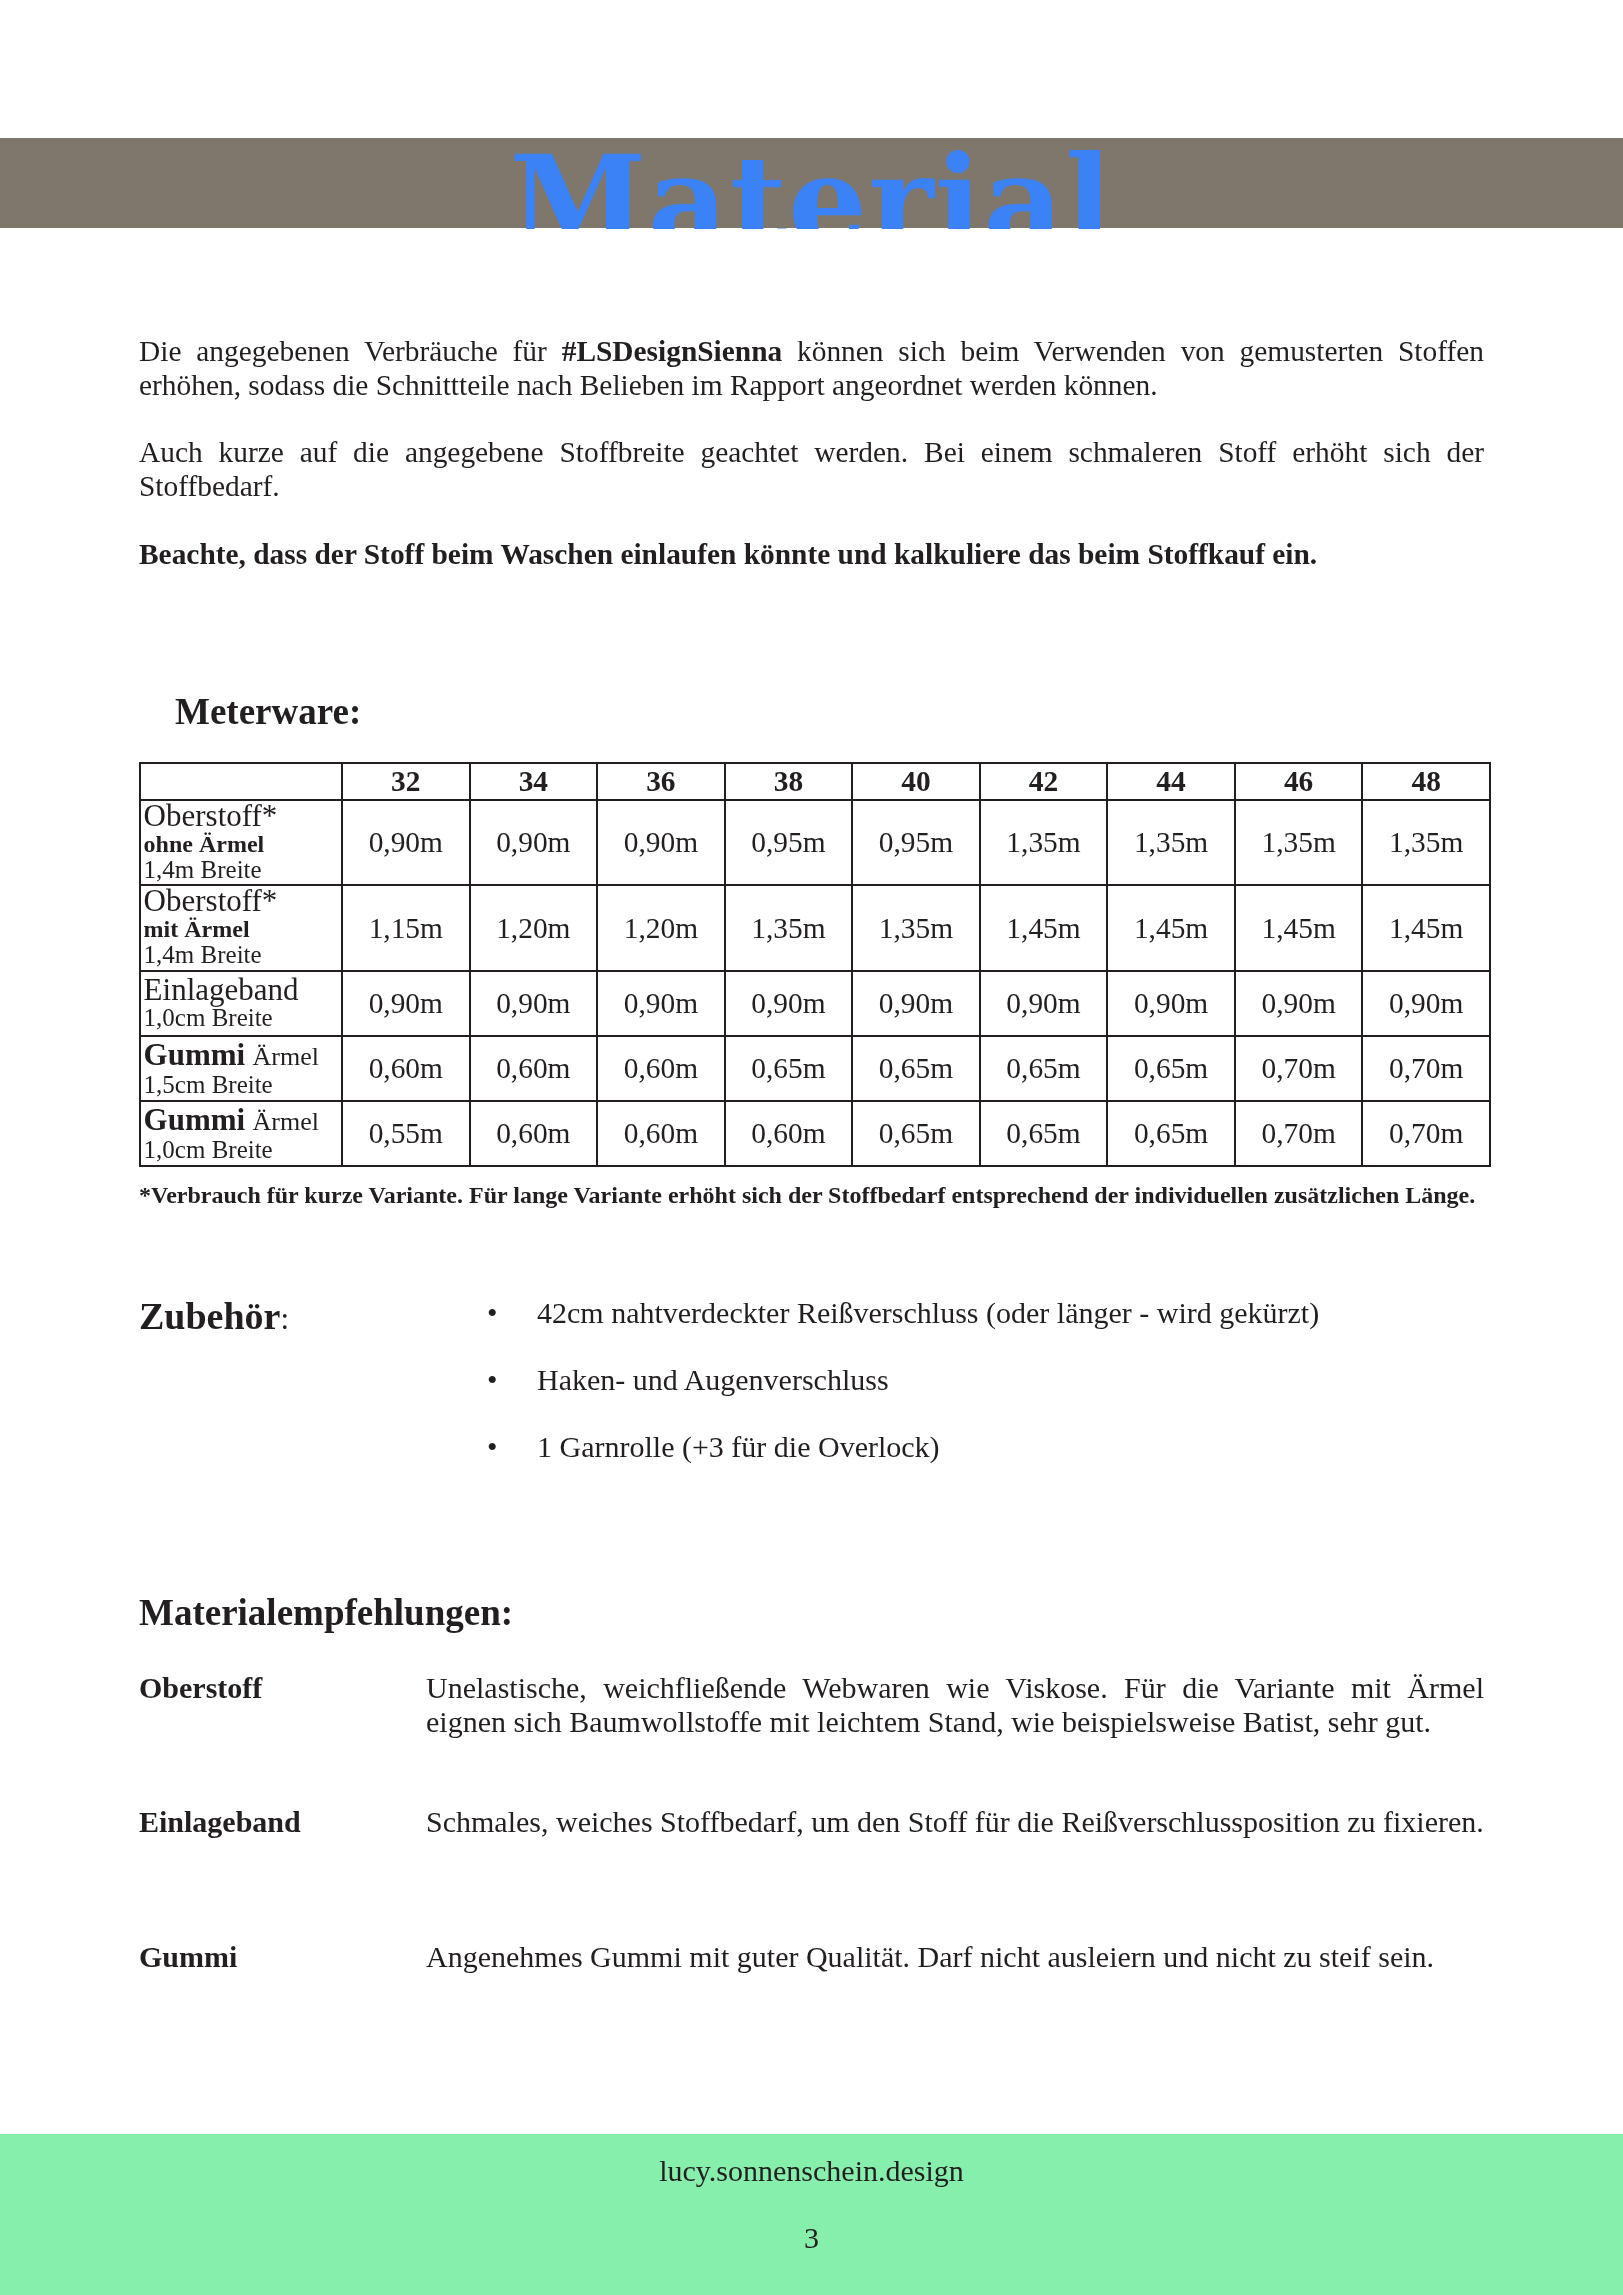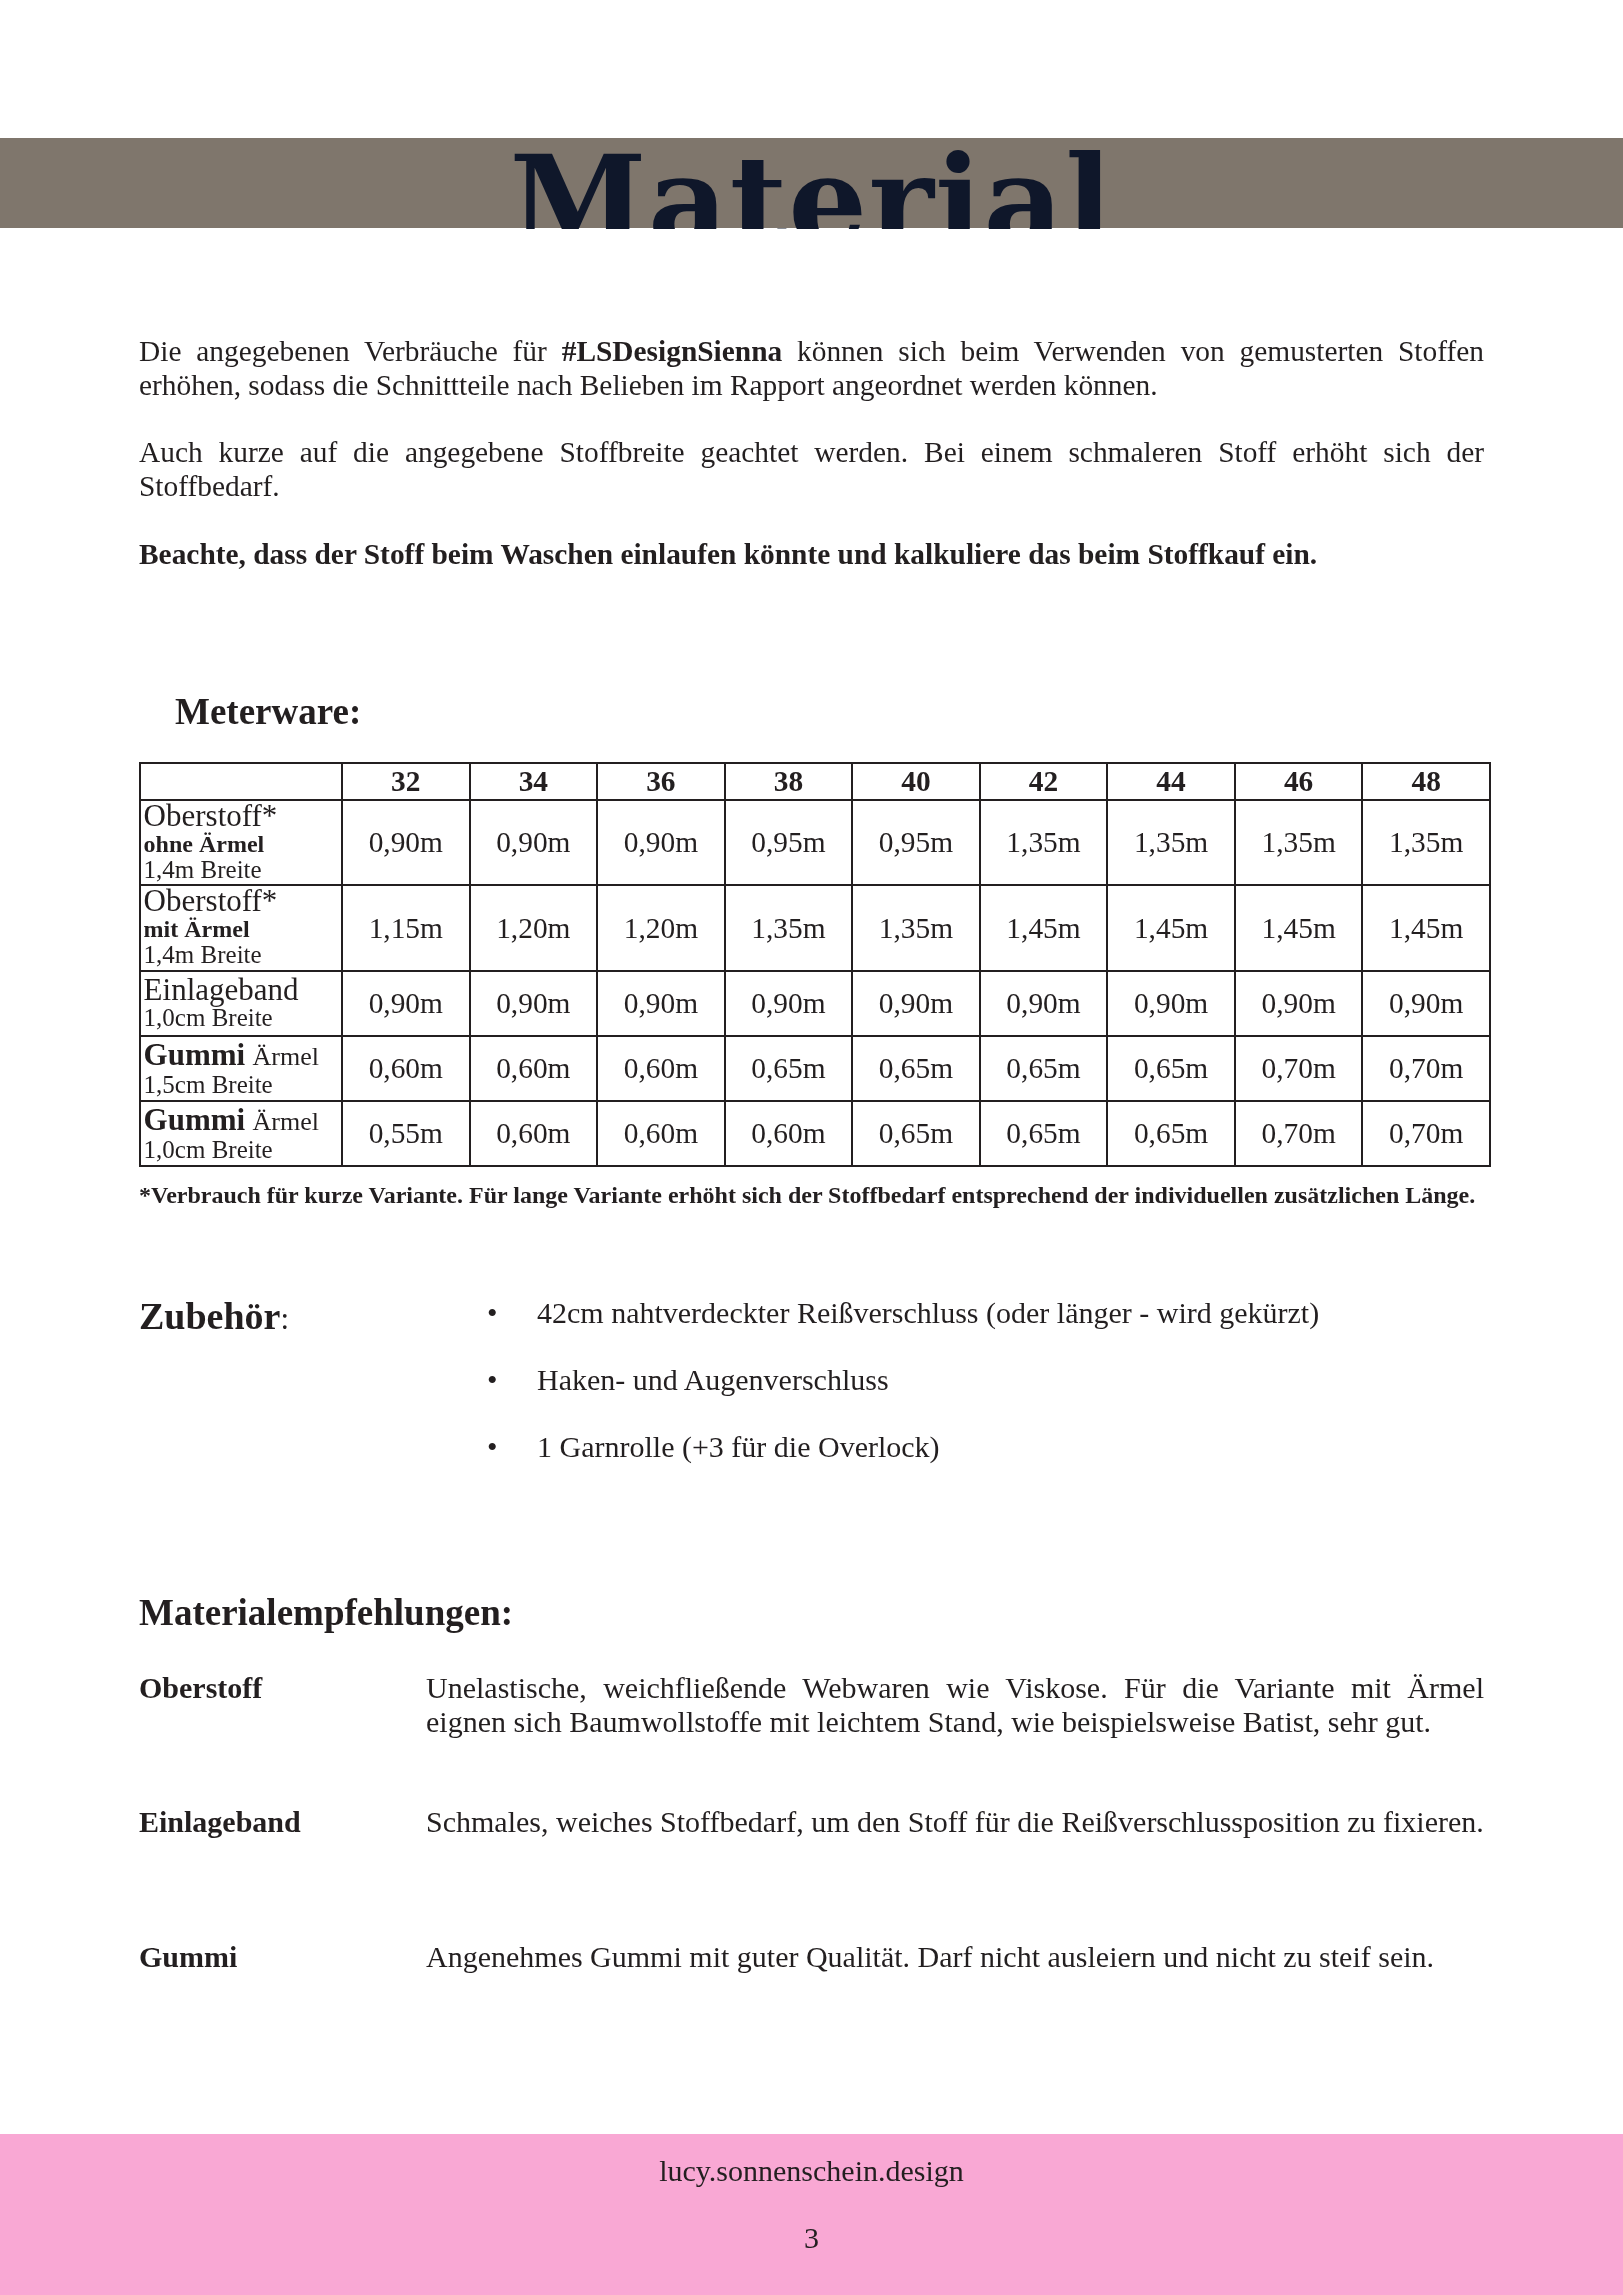--- a/index.html
+++ b/index.html
@@ -7,21 +7,21 @@
     width:1623px; height:2295px; position:relative; background:#ffffff;
     font-family:"Liberation Serif","DejaVu Serif",serif; color:#231f20;
     overflow:hidden;
   }
   .header-bar {
     position:absolute; left:0; top:138px; width:1623px; height:90px;
     background:#7f766c; overflow:hidden;
   }
   .header-title {
     position:absolute; left:0; top:122px; width:1623px; height:107px; overflow:hidden;
-    text-align:center; color:#0f172a; font-family:"DejaVu Serif",serif; font-weight:bold;
+    text-align:center; color:#3b82f6; font-family:"DejaVu Serif",serif; font-weight:bold;
     font-size:124px; line-height:157px; letter-spacing:1.3px;
   }
   .content { position:absolute; left:139px; width:1345px; }
   .para {
     font-size:29.4px; line-height:34px; text-align:justify; margin:0;
   }
   .para b { font-weight:bold; }
   .h2 { position:absolute; left:139px; font-size:37px; font-weight:bold; margin:0; }
   table.mtable {
     position:absolute; left:139px; top:762px; border-collapse:collapse;
@@ -44,21 +44,21 @@
   }
   .zub-title { position:absolute; left:139px; top:1294px; font-size:38px; font-weight:bold; }
   .zub-title .colon { font-weight:normal; font-size:31px; }
   .bullets { position:absolute; left:487px; top:1296px; margin:0; padding:0; list-style:none; }
   .bullets li { font-size:30px; line-height:34px; height:67px; position:relative; padding-left:50px; }
   .bullets li .dot { position:absolute; left:0; top:0; }
   .rec-row { position:absolute; left:139px; width:1345px; }
   .rec-label { position:absolute; left:0; top:0; font-weight:bold; font-size:30px; line-height:34px; }
   .rec-text { position:absolute; left:287px; top:0; width:1058px; font-size:30px; line-height:34px; text-align:justify; }
   .footer {
-    position:absolute; left:0; top:2134px; width:1623px; height:162px; background:#f9a8d4;
+    position:absolute; left:0; top:2134px; width:1623px; height:162px; background:#86efac;
     text-align:center;
   }
   .footer-site { position:absolute; left:0; top:20px; width:100%; font-size:30px; }
   .footer-page { position:absolute; left:0; top:87px; width:100%; font-size:30px; }
 </style>
 </head>
 <body>
 
 <div class="header-bar"></div>
 <div class="header-title">Material</div>

